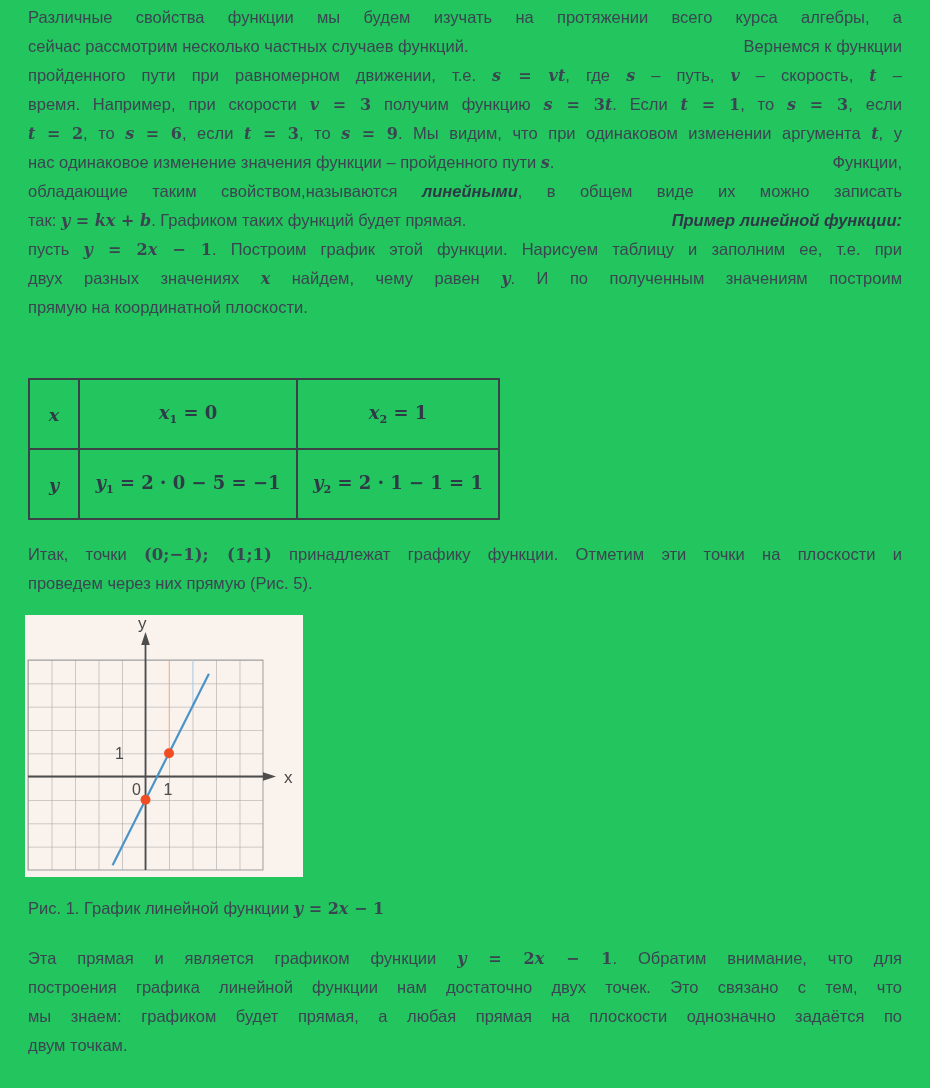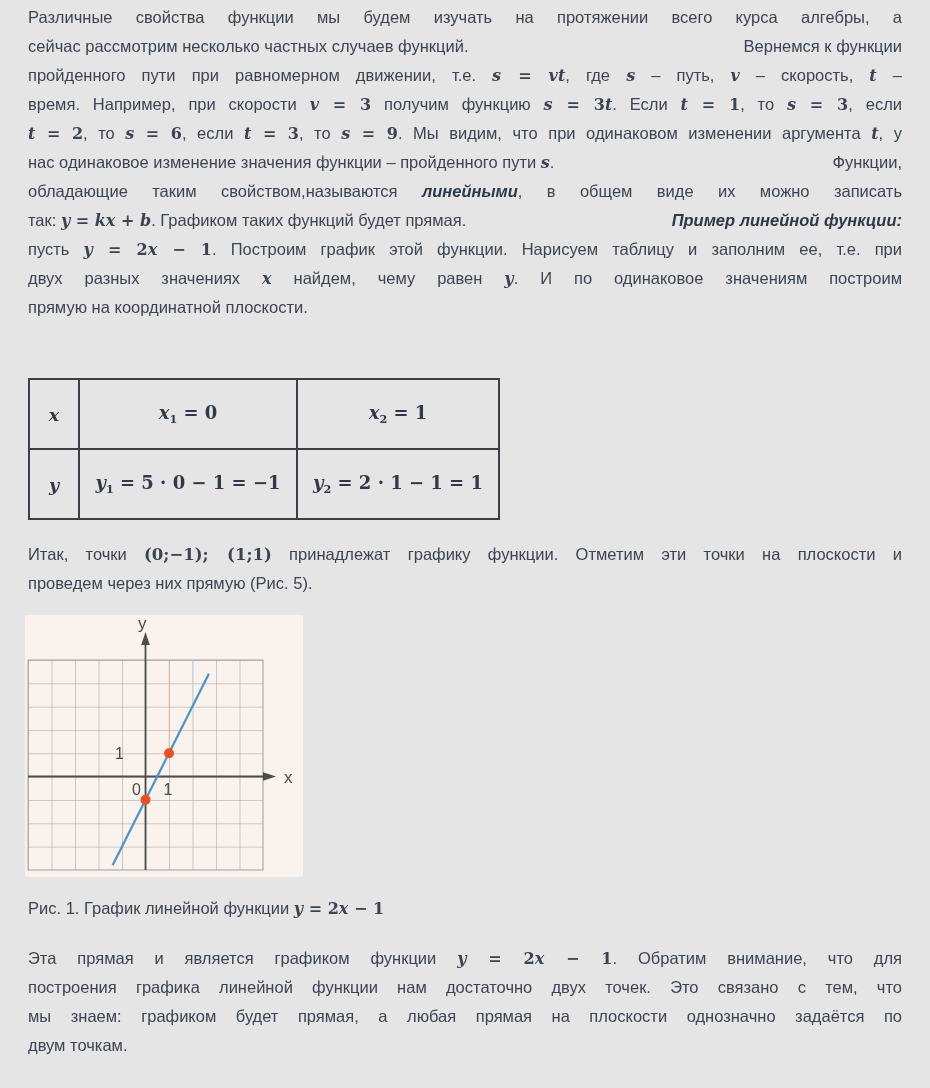--- a/index.html
+++ b/index.html
@@ -1,16 +1,16 @@
 <!DOCTYPE html>
 <html><head>
 <meta charset="utf-8">
 <style>
   html,body{margin:0;padding:0;background:#ffffff;}
-  #page{position:relative;width:930px;height:1088px;background:#e5e5e5;overflow:hidden;
+  #page{position:relative;width:930px;height:1088px;background:#22c55e;overflow:hidden;
         font-family:"Liberation Sans",sans-serif;}
 
   
   .para{position:absolute;left:28px;width:874px;font-size:16.5px;line-height:29px;color:#3b4552;}
   #p-intro{top:3px;}
   #p-points{top:540px;}
   #p-caption{top:894px;}
   #p-final{top:944px;}
 
   .tline{min-height:29px;}
@@ -68,34 +68,34 @@
         <span class="seg-mi">y</span>
         <span class="seg-mn"> = </span>
         <span class="seg-mi">kx</span>
         <span class="seg-mn"> + </span>
         <span class="seg-mi">b</span>
         <span class="seg-n">. Графиком таких функций будет прямая.</span>
         <span class="seg-gap"></span>
         <span class="seg-b">Пример линейной функции:</span>
       </div>
       <div class="tline tline-just"><span class="seg-n">пусть </span><span class="seg-mi">y</span><span class="seg-mn"> = 2</span><span class="seg-mi">x</span><span class="seg-mn"> − 1</span><span class="seg-n">. Построим график этой функции. Нарисуем таблицу и заполним ее, т.е. при</span></div>
-      <div class="tline tline-just"><span class="seg-n">двух разных значениях </span><span class="seg-mi">x</span><span class="seg-n"> найдем, чему равен </span><span class="seg-mi">y</span><span class="seg-n">. И по одинаковое значениям построим</span></div>
+      <div class="tline tline-just"><span class="seg-n">двух разных значениях </span><span class="seg-mi">x</span><span class="seg-n"> найдем, чему равен </span><span class="seg-mi">y</span><span class="seg-n">. И по полученным значениям построим</span></div>
       <div class="tline tline-last"><span class="seg-n">прямую на координатной плоскости.</span></div>
     </div>
 
   <table id="tbl">
     <tbody>
         <tr>
       <td class="c0"><span class="seg-mi">x</span></td>
       <td class="c1"><span class="seg-bi">x</span><span class="seg-sub">1</span><span class="seg-bn"> = 0</span></td>
       <td class="c2"><span class="seg-bi">x</span><span class="seg-sub">2</span><span class="seg-bn"> = 1</span></td>
     </tr>
     <tr>
       <td class="c0"><span class="seg-mi">y</span></td>
-      <td class="c1"><span class="seg-bi">y</span><span class="seg-sub">1</span><span class="seg-bn"> = 5 · 0 − 1 = −1</span></td>
+      <td class="c1"><span class="seg-bi">y</span><span class="seg-sub">1</span><span class="seg-bn"> = 2 · 0 − 5 = −1</span></td>
       <td class="c2"><span class="seg-bi">y</span><span class="seg-sub">2</span><span class="seg-bn"> = 2 · 1 − 1 = 1</span></td>
     </tr>
   </tbody>
     </table>
 
   <div class="para" id="p-points">
       <div class="tline tline-just"><span class="seg-n">Итак, точки </span><span class="seg-bn">(0;−1); (1;1)</span><span class="seg-n"> принадлежат графику функции. Отметим эти точки на плоскости и</span></div>
       <div class="tline tline-last"><span class="seg-n">проведем через них прямую (Рис. 5).</span></div>
     </div>
 

